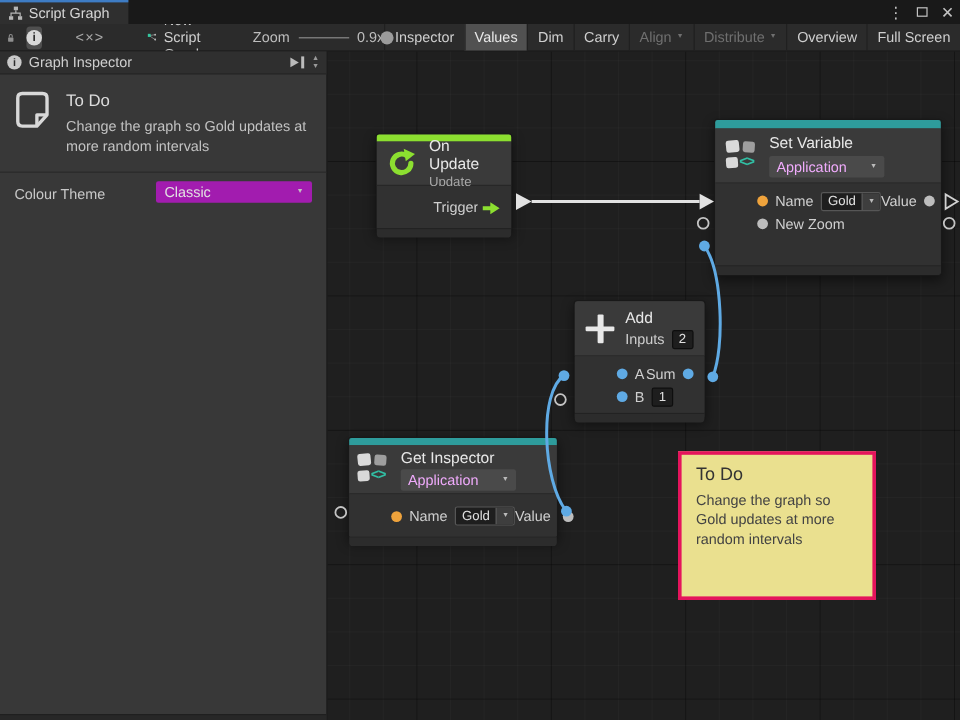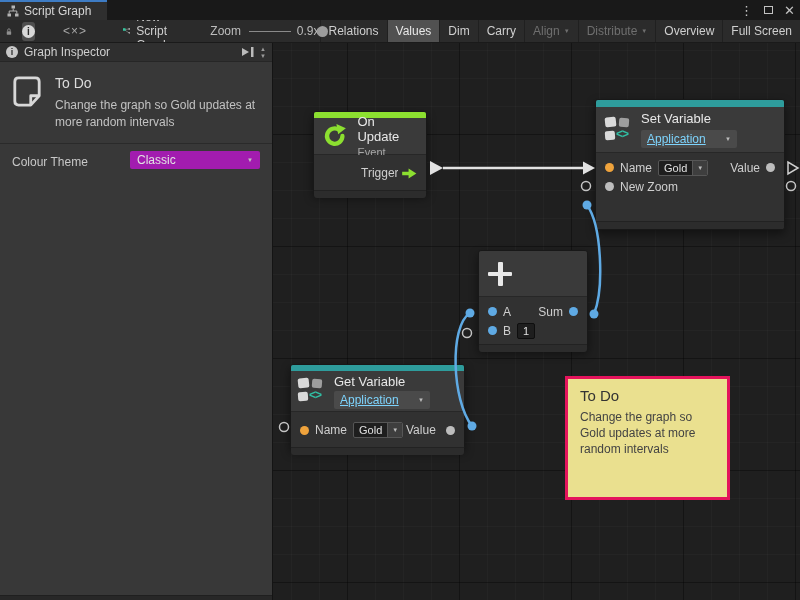--- a/index.html
+++ b/index.html
@@ -70,24 +70,24 @@
   
   .node{position:absolute;background:#333;border:1px solid #181818;border-radius:3px;
         box-shadow:0 4px 10px rgba(0,0,0,0.45);display:flex;flex-direction:column;}
   .accent{height:7px;border-radius:2px 2px 0 0;flex:0 0 auto;}
   .nhead{display:flex;align-items:center;gap:9px;padding:4px 9px;background:#3a3a3a;
          border-bottom:1px solid #272727;flex:0 0 auto;}
   .ntitle{font-size:13px;color:#e8e8e8;}
   .nsub{font-size:11px;color:#a8a8a8;margin-top:2px;}
   .nselect{margin-top:4px;background:#4a4a4a;border-radius:2px;padding:2px 6px;display:flex;
            align-items:center;gap:4px;width:96px;}
-  .nsel-val{font-size:12px;color:#7dd3fc;max-width:70px;overflow:hidden;white-space:nowrap;text-decoration:underline;}
+  .nsel-val{font-size:12px;color:#f0abfc;max-width:70px;overflow:hidden;white-space:nowrap;}
   .nselect .tb-caret{color:#bbb;margin-left:auto;}
   .nports{background:#313131;padding:5px 0 4px 0;display:flex;flex-direction:column;flex:1 1 auto;}
-  .prow{display:flex;align-items:center;padding:0 9px;height:19px;}
+  .prow{display:flex;align-items:center;padding:0 9px;height:19px;margin-left:26px;}
   .prow.tall{height:26px;}
   .pl{display:flex;align-items:center;gap:6px;}
   .pr{display:flex;align-items:center;gap:6px;margin-left:auto;}
   .plabel{font-size:12px;color:#cfcfcf;white-space:nowrap;}
   .clipw{overflow:hidden;display:inline-block;}
   .dot{width:9px;height:9px;border-radius:50%;flex:0 0 auto;}
   .dot.gray{background:#bdbdbd;}
   .dot.blue{background:var(--accent-blue,#5FAAE4);}
   .dot.orange{background:var(--accent-orange,#EFA33C);}
   .flow{flex:0 0 auto;}
@@ -161,21 +161,21 @@
       <span>New Script Graph</span>
     </div>
     <span class="tb-zoomlabel">Zoom</span>
     <div class="slider">
       <div class="track"></div>
       <div class="handle"></div>
     </div>
     <span class="tb-zoomval">0.9x</span>
     <div class="tb-right">
       <div class="tb-btn">
-          <span>Relations</span>
+          <span>Inspector</span>
         </div>
       <div class="tb-btn active">
           <span>Values</span>
         </div>
       <div class="tb-btn">
           <span>Dim</span>
         </div>
       <div class="tb-btn">
           <span>Carry</span>
         </div>
@@ -236,21 +236,21 @@
 
     <div class="node" style="left:40px;top:68px;width:114px;height:83px">
       <div class="accent" style="background:var(--accent-green,#8CDF30);height:6px"></div>
       <div class="nhead" style="height:37px;padding:2px 7px">
         <svg width="28" height="28" viewBox="0 0 32 32">
           <path d="M25 16 a9 9 0 1 1 -4 -7.4" fill="none" style="stroke:var(--accent-green,#8CDF30)" stroke-width="5" stroke-linecap="round"></path>
           <polygon points="18,2 29,7 20,14" style="fill:var(--accent-green,#8CDF30)"></polygon>
         </svg>
         <div>
           <div class="ntitle">On Update</div>
-          <div class="nsub">Event</div>
+          <div class="nsub">Update</div>
         </div>
       </div>
       <div class="nports">
         <div class="prow tall" style="justify-content:flex-end">
           <span class="plabel clipw" style="width:37px">Trigger</span>
           <svg class="flow" width="15" height="11" viewBox="0 0 16 12" style="margin-left:4px">
             <polygon points="0,4.2 7,4.2 7,0.5 15.5,6 7,11.5 7,7.8 0,7.8" style="fill:var(--accent-green,#8CDF30)"></polygon>
           </svg>
         </div>
       </div>
@@ -295,20 +295,27 @@
             <span class="plabel">New Zoom</span>
           </div>
         </div>
       </div>
       <div class="nfoot"></div>
     </div>
 
     <div class="node" style="left:205px;top:207px;width:110px;height:100px">
       <div class="nhead" style="border-radius:3px 3px 0 0;height:46px">
         <div class="plus-icon"></div>
+        <div>
+          <div class="ntitle">Add</div>
+          <div style="display:flex;align-items:center;gap:6px;margin-top:3px">
+            <span class="plabel">Inputs</span>
+            <span class="chip">2</span>
+          </div>
+        </div>
       </div>
       <div class="nports">
         <div class="prow">
           <div class="pl">
             <span class="dot blue"></span>
             <span class="plabel">A</span>
           </div>
           <div class="pr">
             <span class="plabel">Sum</span>
             <span class="dot blue"></span>
@@ -328,21 +335,21 @@
     <div class="node" style="left:17px;top:321px;width:175px;height:85px">
       <div class="accent" style="background:var(--accent-teal,#2E9C9C);height:6px"></div>
       <div class="nhead" style="height:41px;padding:2px 7px">
         <div class="var-icon">
           <div class="s1"></div>
             <div class="s2"></div>
             <div class="s3"></div>
             <div class="code">&lt;&gt;</div>
         </div>
         <div>
-          <div class="ntitle">Get Variable</div>
+          <div class="ntitle">Get Inspector</div>
           <div class="nselect" style="margin-top:2px">
             <span class="nsel-val" style="max-width:62px">Application</span>
             <span class="tb-caret">▼</span>
           </div>
         </div>
       </div>
       <div class="nports">
         <div class="prow tall">
           <div class="pl">
             <span class="dot orange"></span>

